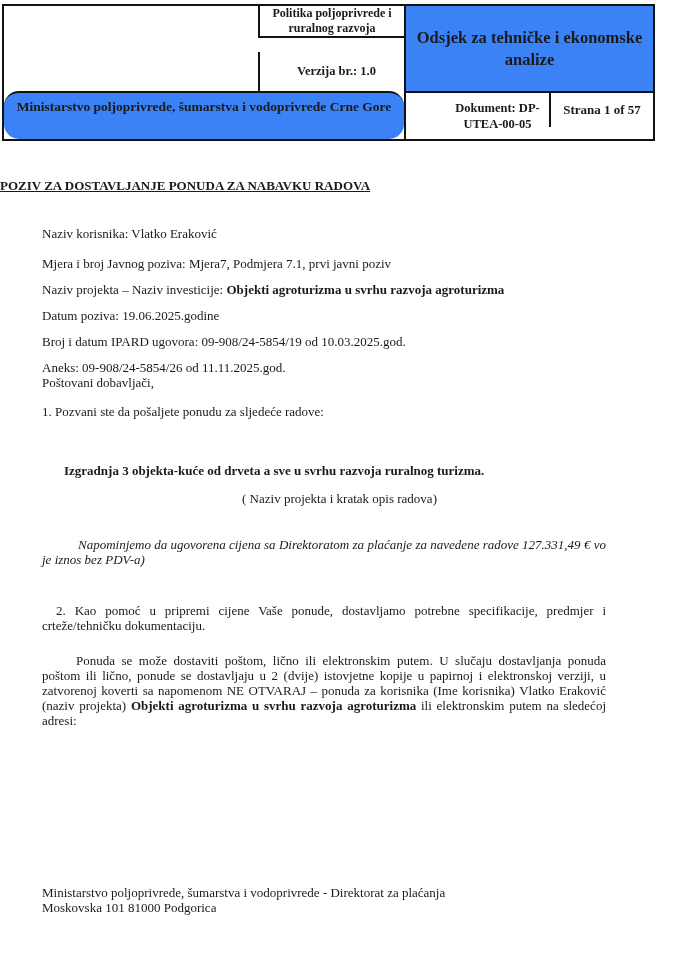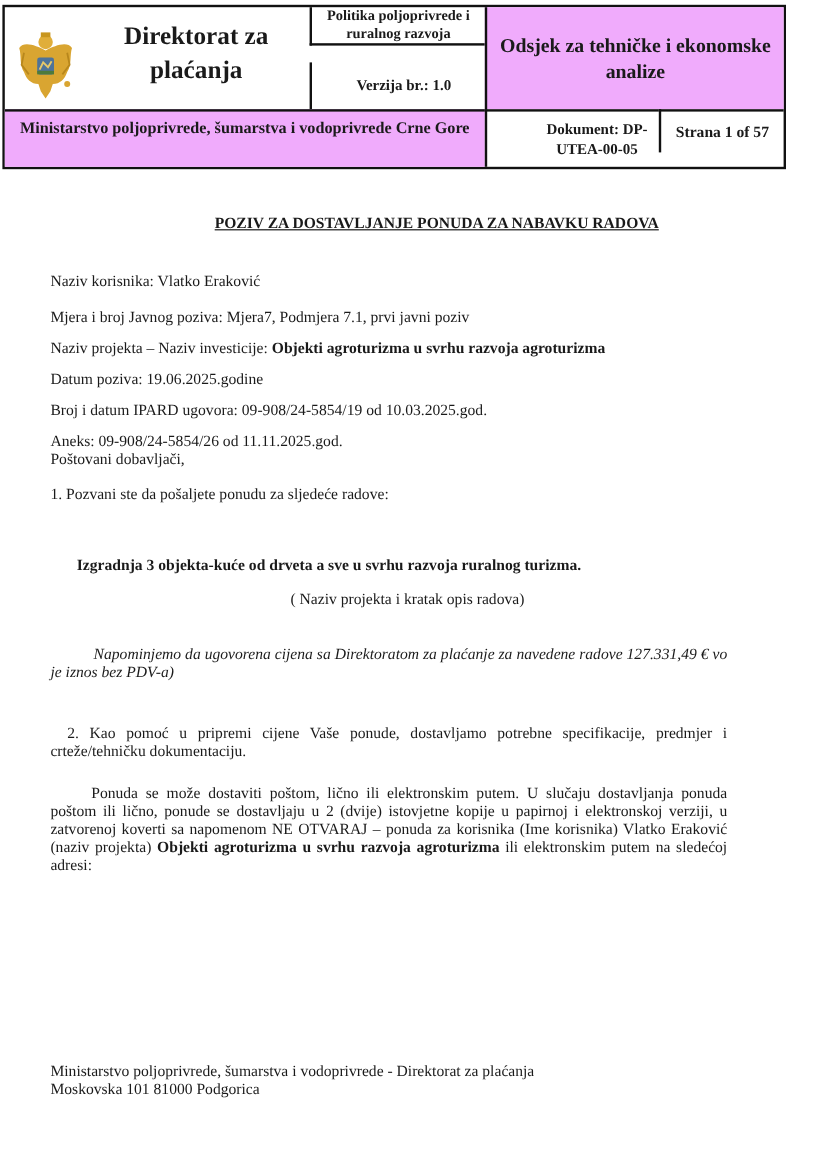--- a/index.html
+++ b/index.html
@@ -2,54 +2,41 @@
 <html><head>
   <meta charset="utf-8">
   <style>
     html, body { margin: 0; padding: 0; background: #ffffff; }
     body {
       width: 679px; height: 960px; position: relative; overflow: hidden;
       font-family: "Liberation Serif", "DejaVu Serif", serif; color: #1a1a1a;
     }
     .hdr { position: absolute; left: 2px; top: 4px; width: 653px; height: 137px; border: 2px solid #111; box-sizing: border-box; }
     .cell { position: absolute; box-sizing: border-box; display: flex; align-items: center; justify-content: center; text-align: center; font-weight: bold; }
-    .gray { background: #f0abfc; }
+    .gray { background: #3b82f6; }
     .c-title { left: 0; top: 0; width: 254px; height: 85px; }
     .c-title .logo { position: absolute; left: 10px; top: 20px; width: 48px; height: 58px; }
     .c-title .title { position: absolute; left: 72px; top: 10px; width: 175px; font-size: 21px; line-height: 28px; }
     .c-policy { left: 254px; top: 0; width: 146px; height: 32px; border-left: 2px solid #111; border-bottom: 2px solid #111; font-size: 12px; line-height: 15px; }
     .c-version { left: 254px; top: 46px; width: 155px; height: 39px; border-left: 2px solid #111; font-size: 12.5px; }
     .c-dept { left: 400px; top: 0; width: 249px; height: 85px; border-left: 2px solid #111; font-size: 16.5px; line-height: 22px; }
-    .c-ministry { left: 0; top: 85px; width: 400px; height: 48px; border-top: 2px solid #111; font-size: 13.5px; line-height: 18px; align-items: flex-start; padding-top: 5px; }
+    .c-ministry { left: 0; top: 85px; width: 400px; height: 48px; border-top: 2px solid #111; font-size: 13.5px; line-height: 18px; align-items: flex-start; padding-top: 5px; border-radius: 15px; }
     .c-doc { left: 400px; top: 85px; width: 145px; height: 48px; border-top: 2px solid #111; border-left: 2px solid #111; font-size: 12.5px; line-height: 16px; padding-left: 40px; }
     .c-page { left: 545px; top: 85px; width: 104px; height: 36px; border-top: 2px solid #111; border-left: 2px solid #111; font-size: 13px; }
 
     .p { position: absolute; left: 42px; font-size: 13px; line-height: 15px; white-space: nowrap; }
-    .heading { position: absolute; left: 0; width: 549px; top: 178px; text-align: right; font-size: 13px; font-weight: bold; }
+    .heading { position: absolute; left: 0; width: 549px; top: 178px; text-align: left; font-size: 13px; font-weight: bold; }
     .heading span { text-decoration: underline; }
     .b { font-weight: bold; }
     .justify { white-space: normal; text-align: justify; text-align-last: left; width: 564px; }
   </style>
 </head>
 <body>
 
 <div class="hdr">
-  <div class="cell c-title">
-    <svg class="logo" viewBox="0 0 48 58">
-      <path d="M24 16 C16 12 6 8 2 14 C4 20 2 28 6 34 C8 40 12 44 18 44 L20 50 L24 56 L28 50 L30 44 C36 44 40 40 42 34 C46 28 44 20 46 14 C42 8 32 12 24 16 Z" fill="#d9a531"></path>
-      <path d="M6 18 L4 28 L10 36 M42 18 L44 28 L38 36" stroke="#b8871c" stroke-width="1.5" fill="none"></path>
-      <circle cx="24" cy="9" r="6" fill="#e0ae3a"></circle>
-      <rect x="20" y="1" width="8" height="4" fill="#c8961f"></rect>
-      <rect x="17" y="22" width="14" height="14" rx="2" fill="#4f7399"></rect>
-      <path d="M19 32 L22 26 L26 30 L29 25" stroke="#e7c86a" stroke-width="1.6" fill="none"></path>
-      <rect x="17" y="33" width="14" height="3" fill="#4d7a3c"></rect>
-      <circle cx="42" cy="44" r="2.5" fill="#d9a531"></circle>
-    </svg>
-    <div class="title">Direktorat za plaćanja</div>
-  </div>
   <div class="cell c-policy">Politika poljoprivrede i ruralnog razvoja</div>
   <div class="cell c-version">Verzija br.: 1.0</div>
   <div class="cell c-dept gray">Odsjek za tehničke i ekonomske analize</div>
   <div class="cell c-ministry gray">Ministarstvo poljoprivrede, šumarstva i vodoprivrede Crne Gore</div>
   <div class="cell c-doc">Dokument: DP-UTEA-00-05</div>
   <div class="cell c-page">Strana 1 of 57</div>
 </div>
 
 <div class="heading"><span>POZIV ZA DOSTAVLJANJE PONUDA ZA NABAVKU RADOVA</span></div>
 

